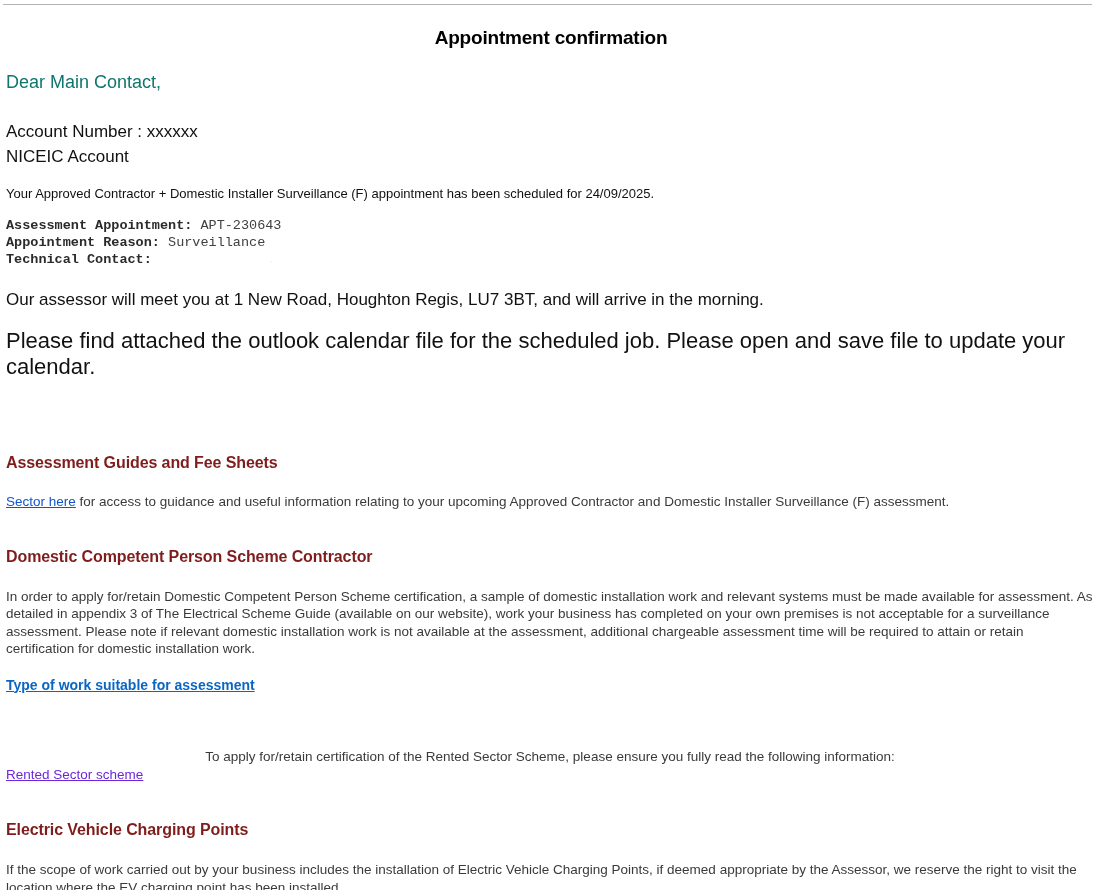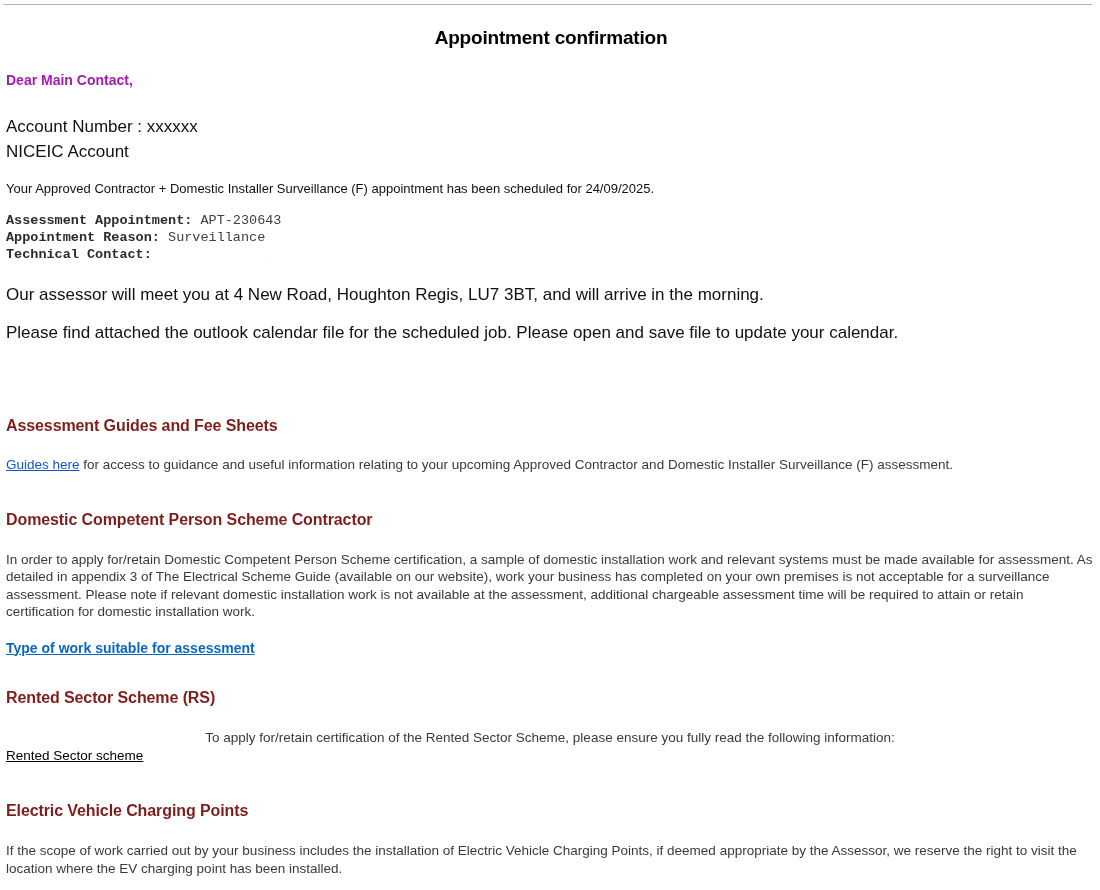--- a/index.html
+++ b/index.html
@@ -41,23 +41,22 @@
     text-align: center;
     font-size: 19px;
     font-weight: bold;
     letter-spacing: -0.2px;
     color: #000000;
   }
 
   .salutation {
     margin: 0;
     padding-top: 23px;
-    font-size: 14px;
-    color: #a21caf;
-    font-weight: bold;
+    font-size: 18px;
+    color: #0f766e;
   }
 
   .acct-block {
     padding-top: 26px;
     font-size: 17px;
     line-height: 25px;
     color: #111111;
   }
 
   .sched-line {
@@ -91,21 +90,21 @@
   .assessor-line {
     margin: 0;
     padding-top: 21px;
     font-size: 17px;
     color: #111111;
   }
 
   .attach-line {
     margin: 0;
     padding-top: 18px;
-    font-size: 17px;
+    font-size: 22px;
     color: #111111;
   }
 
   .section {
     padding-top: 0;
   }
   .sec-head {
     margin: 0;
     font-size: 16px;
     font-weight: bold;
@@ -124,21 +123,21 @@
     color: #1155cc;
     text-decoration: underline;
   }
   a.lnk-bold {
     color: #0a66c2;
     font-weight: bold;
     text-decoration: underline;
     font-size: 14px;
   }
   a.lnk-bright {
-    color: #000000;
+    color: #6d28d9;
     font-size: 13.5px;
   }
 
   .sp-guides { padding-top: 74px; }
   .sp-guides-p { padding-top: 21px; }
   .sp-dcp { padding-top: 37px; }
   .sp-dcp-p { padding-top: 22px; }
   .sp-dcp-link { padding-top: 19px; }
   .sp-rs { padding-top: 32px; }
   .sp-rs-p { padding-top: 22px; text-align: center; }
@@ -172,37 +171,36 @@
       <span class="lbl">Appointment Reason:</span>
       <span class="val">Surveillance</span>
     </div>
     <div>
       <span class="lbl">Technical Contact:</span>
       <span class="val"></span>
       <span class="ghost">.</span>
     </div>
   </div>
 
-  <p class="assessor-line">Our assessor will meet you at 4 New Road, Houghton Regis, LU7 3BT, and will arrive in the morning.</p>
+  <p class="assessor-line">Our assessor will meet you at 1 New Road, Houghton Regis, LU7 3BT, and will arrive in the morning.</p>
 
   <p class="attach-line">Please find attached the outlook calendar file for the scheduled job. Please open and save file to update your calendar.</p>
 
   <div class="section sp-guides">
     <h2 class="sec-head">Assessment Guides and Fee Sheets</h2>
-    <p class="sec-para sp-guides-p"><a class="lnk" href="#">Guides here</a><span> for access to guidance and useful information relating to your upcoming Approved Contractor and Domestic Installer Surveillance (F) assessment.</span></p>
+    <p class="sec-para sp-guides-p"><a class="lnk" href="#">Sector here</a><span> for access to guidance and useful information relating to your upcoming Approved Contractor and Domestic Installer Surveillance (F) assessment.</span></p>
   </div>
 
   <div class="section sp-dcp">
     <h2 class="sec-head">Domestic Competent Person Scheme Contractor</h2>
     <p class="sec-para sp-dcp-p">In order to apply for/retain Domestic Competent Person Scheme certification, a sample of domestic installation work and relevant systems must be made available for assessment. As detailed in appendix 3 of The Electrical Scheme Guide (available on our website), work your business has completed on your own premises is not acceptable for a surveillance assessment. Please note if relevant domestic installation work is not available at the assessment, additional chargeable assessment time will be required to attain or retain certification for domestic installation work.</p>
     <p class="sec-para sp-dcp-link"><a class="lnk-bold" href="#">Type of work suitable for assessment</a></p>
   </div>
 
   <div class="section sp-rs">
-    <h2 class="sec-head">Rented Sector Scheme (RS)</h2>
     <p class="sec-para sp-rs-p">To apply for/retain certification of the Rented Sector Scheme, please ensure you fully read the following information:</p>
     <p class="sec-para"><a class="lnk-bright" href="#">Rented Sector scheme</a></p>
   </div>
 
   <div class="section sp-ev">
     <h2 class="sec-head">Electric Vehicle Charging Points</h2>
     <p class="sec-para sp-ev-p">If the scope of work carried out by your business includes the installation of Electric Vehicle Charging Points, if deemed appropriate by the Assessor, we reserve the right to visit the location where the EV charging point has been installed.</p>
   </div>
 
 </div>

